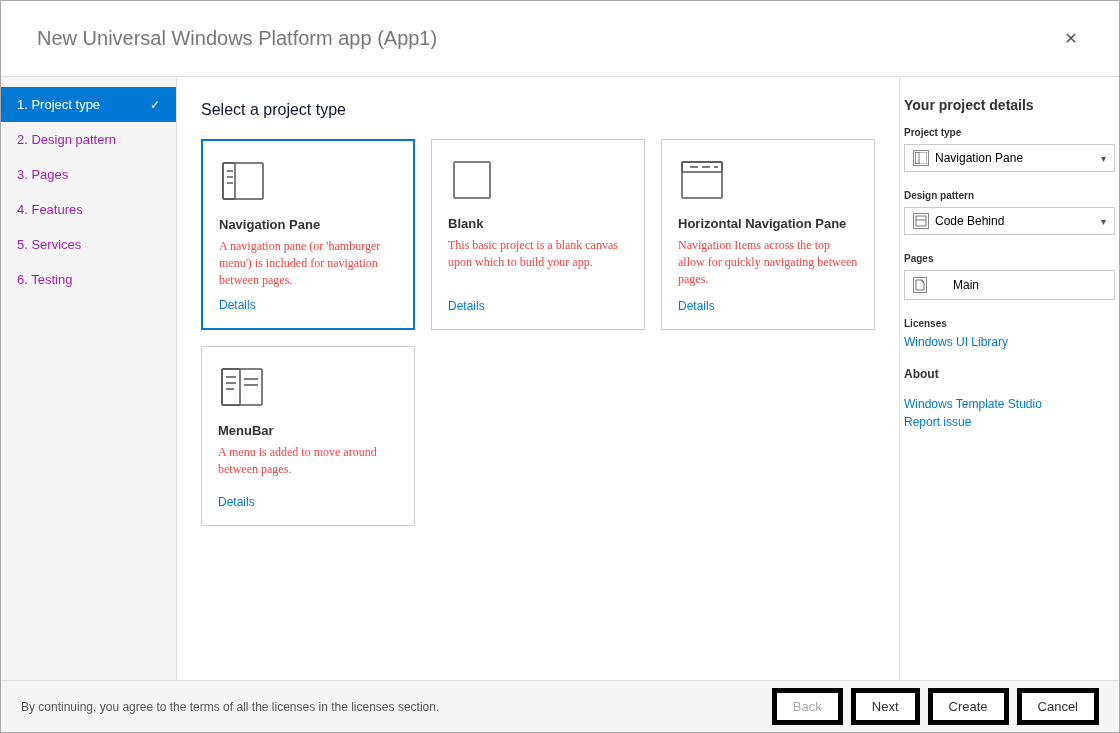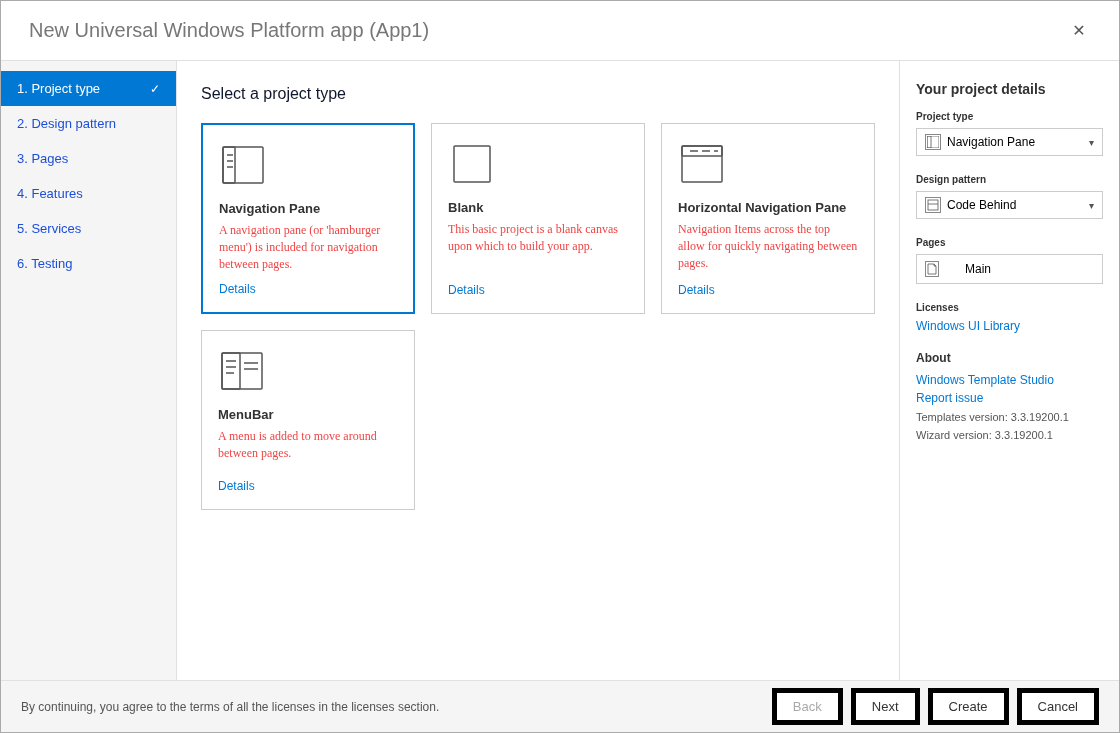--- a/index.html
+++ b/index.html
@@ -1,49 +1,49 @@
 <!DOCTYPE html>
 <html><head>
   <meta charset="utf-8">
   <style>
     * { box-sizing: border-box; margin: 0; padding: 0; }
     body { font-family: 'Segoe UI', Arial, sans-serif; font-size: 13px; background: #f0f0f0; display: flex; justify-content: center; align-items: center; min-height: 100vh; }
     .dialog { width: 1120px; height: 733px; background: #fff; border: 1px solid #aaa; display: flex; flex-direction: column; box-shadow: 0 4px 20px rgba(0,0,0,0.3); position: relative; }
-    .title-bar { height: 60px; background: #fff; border-bottom: 1px solid #e0e0e0; display: flex; align-items: center; justify-content: space-between; padding: 0 28px; }
+    .title-bar { height: 76px; background: #fff; border-bottom: 1px solid #e0e0e0; display: flex; align-items: center; justify-content: space-between; padding: 0 36px; }
     .title-bar-left h1 { font-size: 20px; font-weight: 300; color: #222; }
     .title-bar-left h1 span { color: #777; font-weight: 300; }
     .close-btn { width: 24px; height: 24px; cursor: pointer; display: flex; align-items: center; justify-content: center; font-size: 16px; color: #555; border: none; background: none; }
     .main-content { display: flex; flex: 1; overflow: hidden; }
     .sidebar { width: 176px; background: #f5f5f5; border-right: 1px solid #e0e0e0; padding: 10px 0; flex-shrink: 0; }
-    .sidebar-item { padding: 10px 16px; cursor: pointer; display: flex; align-items: center; justify-content: space-between; color: #1d4ed8; font-size: 13px; }
+    .sidebar-item { padding: 10px 16px; cursor: pointer; display: flex; align-items: center; justify-content: space-between; color: #a21caf; font-size: 13px; }
     .sidebar-item.active { background: #0078d4; color: #fff; }
     .sidebar-item .check-icon { font-size: 12px; }
     .content-area { flex: 1; padding: 24px; overflow-y: auto; background: #fff; }
     .content-area h2 { font-size: 16px; font-weight: 400; color: #0f172a; margin-bottom: 20px; }
     .project-cards { display: grid; grid-template-columns: repeat(3, 1fr); gap: 16px; }
     .card { border: 1px solid #ccc; padding: 16px; cursor: pointer; display: flex; flex-direction: column; min-height: 180px; background: #fff; }
     .card.selected { border: 2px solid #0078d4; }
     .card-icon { width: 48px; height: 48px; margin-bottom: 12px; display: flex; align-items: center; justify-content: center; }
     .card-icon svg { width: 44px; height: 44px; }
     .card h3 { font-size: 13px; font-weight: 600; color: #333; margin-bottom: 6px; }
     .card p { font-size: 12px; color: #ef4444; line-height: 1.4; flex: 1; font-family: Liberation Serif, serif; }
     .card a { color: #0078d4; text-decoration: none; font-size: 12px; margin-top: 10px; display: inline-block; }
     .menubar-row { margin-top: 16px; display: grid; grid-template-columns: repeat(3, 1fr); gap: 16px; }
-    .right-panel { width: 220px; background: #fff; border-left: 1px solid #e0e0e0; padding: 20px 16px; flex-shrink: 0; overflow-y: auto; }
+    .right-panel { width: 220px; background: #fff; border-left: 1px solid #e0e0e0; padding: 20px 4px; flex-shrink: 0; overflow-y: auto; }
     .right-panel h3 { font-size: 14px; font-weight: 600; color: #333; margin-bottom: 14px; }
     .right-section { margin-bottom: 18px; }
     .right-section label { font-size: 10px; font-weight: 600; color: #333; display: block; margin-bottom: 6px; }
     .right-section .dropdown { width: 100%; border: 1px solid #ccc; padding: 5px 8px; font-size: 12px; display: flex; align-items: center; justify-content: space-between; cursor: pointer; background: #fff; }
     .right-section .dropdown span.chevron { font-size: 10px; color: #555; }
     .right-section .dropdown .icon-placeholder { width: 16px; height: 16px; border: 1px solid #888; margin-right: 6px; display: inline-flex; align-items: center; justify-content: center; flex-shrink: 0; }
     .dropdown-inner { display: flex; align-items: center; }
     .pages-box { border: 1px solid #ccc; padding: 6px 8px; font-size: 12px; display: flex; align-items: center; gap: 20px; }
     .pages-box .doc-icon { width: 14px; height: 16px; border: 1px solid #888; margin-right: 6px; flex-shrink: 0; font-size: 10px; display: flex; align-items: center; justify-content: center; }
     .licenses-link { color: #0078d4; text-decoration: none; font-size: 12px; display: block; margin-bottom: 4px; }
-    .about-section label { font-size: 12px; font-weight: 600; color: #333; display: block; margin-bottom: 8px; }
+    .about-section label { font-size: 12px; font-weight: 600; color: #333; display: block; margin-bottom: 16px; }
     .version-text { font-size: 11px; color: #555; line-height: 1.6; }
     .footer { height: 52px; background: #f5f5f5; border-top: 1px solid #e0e0e0; display: flex; align-items: center; justify-content: space-between; padding: 0 20px; flex-shrink: 0; gap: 28px; }
     .footer-left { font-size: 12px; color: #555; }
     .footer-right { display: flex; gap: 8px; }
     .btn { padding: 6px 16px; font-size: 13px; border: 5px solid #000000; background: #fff; cursor: pointer; color: #333; }
     .btn:disabled { color: #aaa; cursor: default; }
   </style>
 </head>
 <body>
 
@@ -200,24 +200,20 @@
 
       <div class="right-section">
         <label>Licenses</label>
         <a href="#" class="licenses-link">Windows UI Library</a>
       </div>
 
       <div class="right-section about-section">
         <label>About</label>
         <a href="#" class="licenses-link">Windows Template Studio</a>
         <a href="#" class="licenses-link">Report issue</a>
-        <div class="version-text">
-          <div>Templates version: 3.3.19200.1</div>
-          <div>Wizard version: 3.3.19200.1</div>
-        </div>
       </div>
     </div>
   </div>
 
   <div class="footer">
     <div class="footer-left">
       <span>By continuing, you agree to the terms of all the licenses in the licenses section.</span>
     </div>
     <div class="footer-right">
       <button class="btn" disabled="">Back</button>

